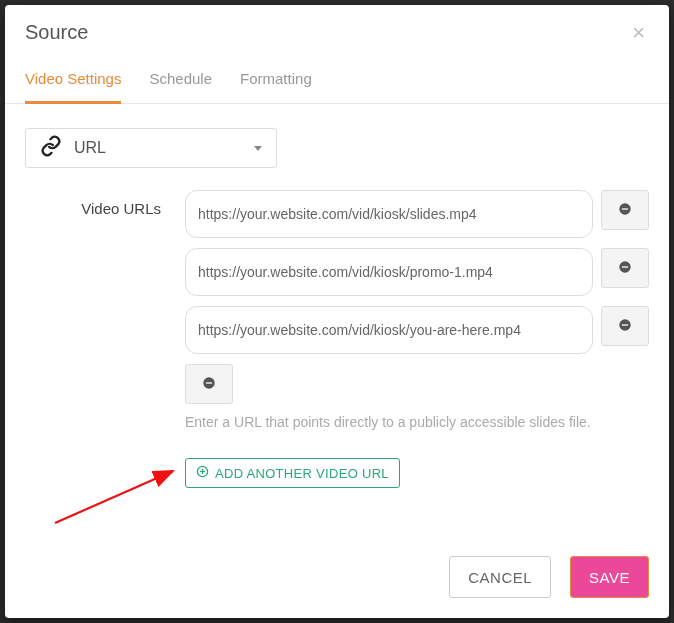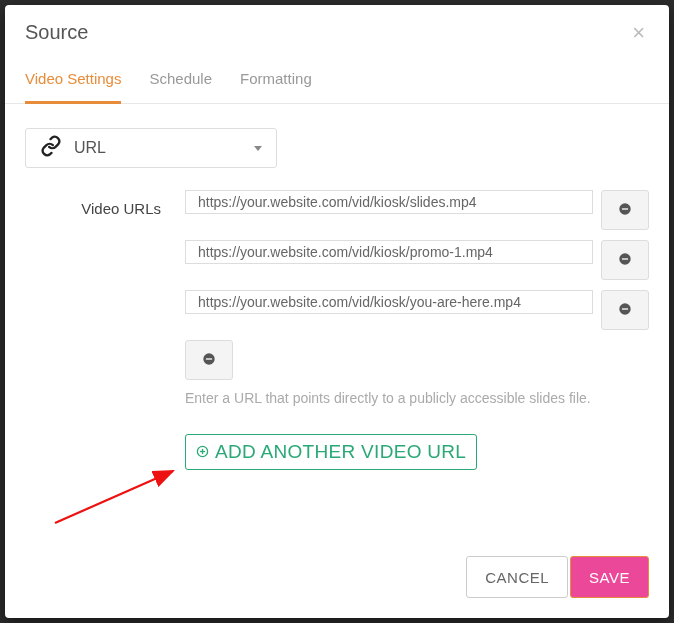--- a/index.html
+++ b/index.html
@@ -99,23 +99,23 @@
       border-right: 4px solid transparent;
       border-top: 5px solid #888;
     }
     .url-row {
       display: flex;
       gap: 8px;
       margin-bottom: 10px;
     }
     .url-input {
       flex: 1;
-      height: 24px;
+      height: 48px;
       border: 1px solid #ddd;
-      border-radius: 0;
+      border-radius: 12px;
       padding: 0 12px;
       font-size: 14px;
       color: #666;
       outline: none;
     }
     .remove-btn {
       width: 48px;
       height: 40px;
       border: 1px solid #ddd;
       background: #f4f4f4;
@@ -132,32 +132,32 @@
       margin-top: 6px;
       margin-bottom: 28px;
     }
     .add-btn {
       display: inline-flex;
       align-items: center;
       gap: 6px;
       border: 1px solid #2aa876;
       background: #fff;
       color: #2aa876;
-      font-size: 19px;
+      font-size: 13px;
       letter-spacing: 0.3px;
       padding: 6px 10px;
       border-radius: 3px;
       cursor: pointer;
     }
     .add-btn svg { width: 13px; height: 13px; }
     .modal-footer {
       padding: 18px 20px 20px;
       display: flex;
       justify-content: flex-end;
-      gap: 2px;
+      gap: 19px;
     }
     .btn {
       height: 42px;
       padding: 0 18px;
       border-radius: 3px;
       font-size: 15px;
       cursor: pointer;
       letter-spacing: 0.5px;
     }
     .btn-cancel {

